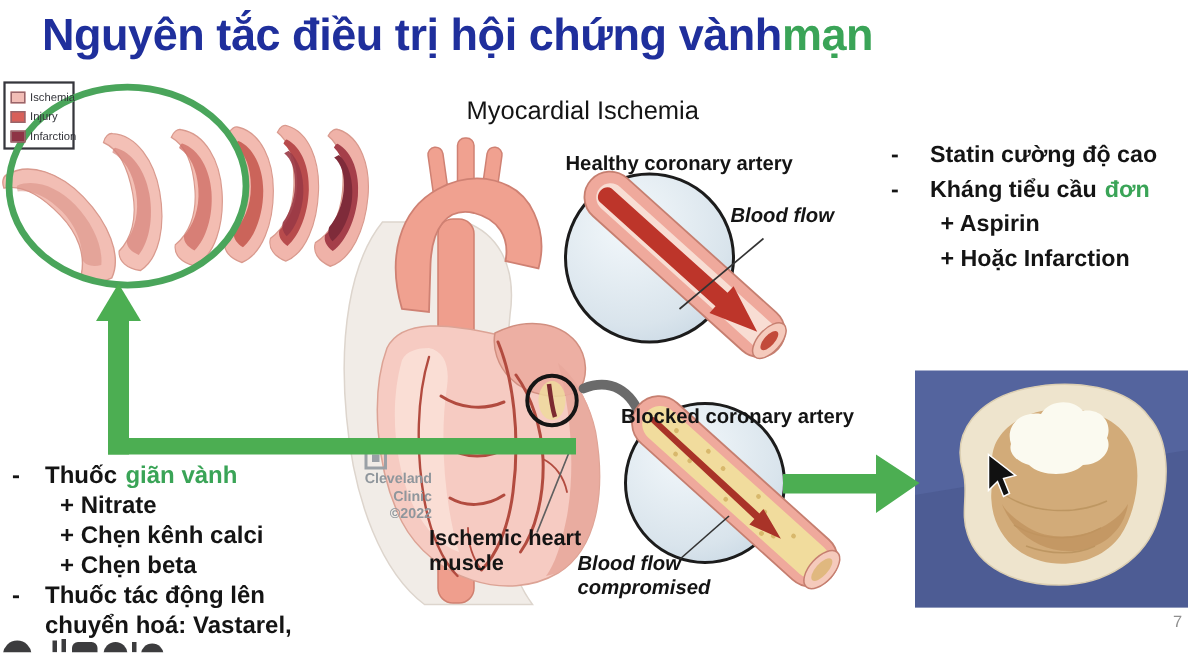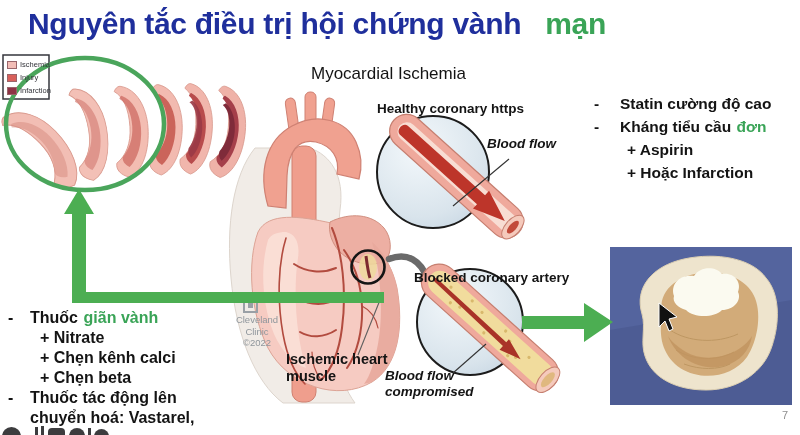--- a/index.html
+++ b/index.html
@@ -9,33 +9,33 @@
     --text-black:#141414;
   }
   html,body{margin:0;padding:0;background:#ffffff;}
   #slide{
     position:relative;width:800px;height:435px;overflow:hidden;background:#ffffff;
     font-family:"Liberation Sans","DejaVu Sans",sans-serif;color:var(--text-black);
   }
   .abs{position:absolute;}
   
   .slide-title{left:28px;top:7px;font-size:30px;font-weight:600;color:var(--title-blue);letter-spacing:-.3px;white-space:nowrap;}
-  .slide-title .hl{color:var(--accent-green);margin-left:24px;}
+  .slide-title .hl{color:var(--accent-green);margin-left:0;}
   
   .legend{left:3px;top:55px;width:48px;height:44px;padding:3px 0 0 4px;box-sizing:border-box;font-size:7.5px;line-height:13px;color:#33343a;}
   .legend-row{display:flex;align-items:center;gap:3px;height:13px;}
   .legend-swatch{display:inline-block;width:8px;height:6px;border:.5px solid #99656a;flex:0 0 auto;}
   
   .fig-title{left:311px;top:64px;font-size:17px;font-weight:normal;white-space:nowrap;}
   .healthy-label{left:377px;top:101px;font-size:13.5px;font-weight:bold;white-space:nowrap;}
   .bloodflow-label{left:487px;top:136px;font-size:13.5px;font-weight:600;font-style:italic;white-space:nowrap;}
   .blocked-label{left:414px;top:253px;font-size:13.5px;font-weight:bold;white-space:nowrap;margin-top:17px;}
   .compromised-label{left:385px;top:368px;font-size:13.5px;font-weight:600;font-style:italic;line-height:16px;white-space:nowrap;}
   .ischemic-label{left:286px;top:351px;font-size:14.5px;font-weight:bold;line-height:16.5px;white-space:nowrap;}
-  .credit{left:226px;top:314px;width:62px;text-align:center;font-size:9.5px;line-height:11.5px;color:#8f969c;font-weight:400;}
+  .credit{left:226px;top:314px;width:62px;text-align:right;font-size:9.5px;line-height:11.5px;color:#8f969c;font-weight:700;}
   
   .right-list{left:594px;top:94px;width:205px;font-size:15.5px;font-weight:600;line-height:20px;}
   .right-list .row{display:flex;margin-bottom:3px;white-space:nowrap;}
   .right-list .bullet{width:26px;flex:0 0 auto;}
   .right-list .plus{padding-left:33px;}
   
   .left-list{left:8px;top:308px;width:235px;font-size:16px;font-weight:600;line-height:20px;}
   .left-list .row{display:flex;white-space:nowrap;}
   .left-list .bullet{width:22px;flex:0 0 auto;}
   .left-list .plus{padding-left:32px;}
@@ -221,21 +221,21 @@
       <span class="legend-swatch" style="background: rgb(216, 96, 90);"></span>
       <span>Injury</span>
     </div>
     <div class="legend-row">
       <span class="legend-swatch" style="background: rgb(142, 51, 69);"></span>
       <span>Infarction</span>
     </div>
   </div>
 
   <div class="abs fig-title">Myocardial Ischemia</div>
-  <div class="abs healthy-label">Healthy coronary https</div>
+  <div class="abs healthy-label">Healthy coronary artery</div>
   <div class="abs bloodflow-label">Blood flow</div>
   <div class="abs blocked-label">Blocked coronary artery</div>
   <div class="abs compromised-label">
     <div>Blood flow</div>
     <div>compromised</div>
   </div>
   <div class="abs ischemic-label">
     <div>Ischemic heart</div>
     <div>muscle</div>
   </div>

